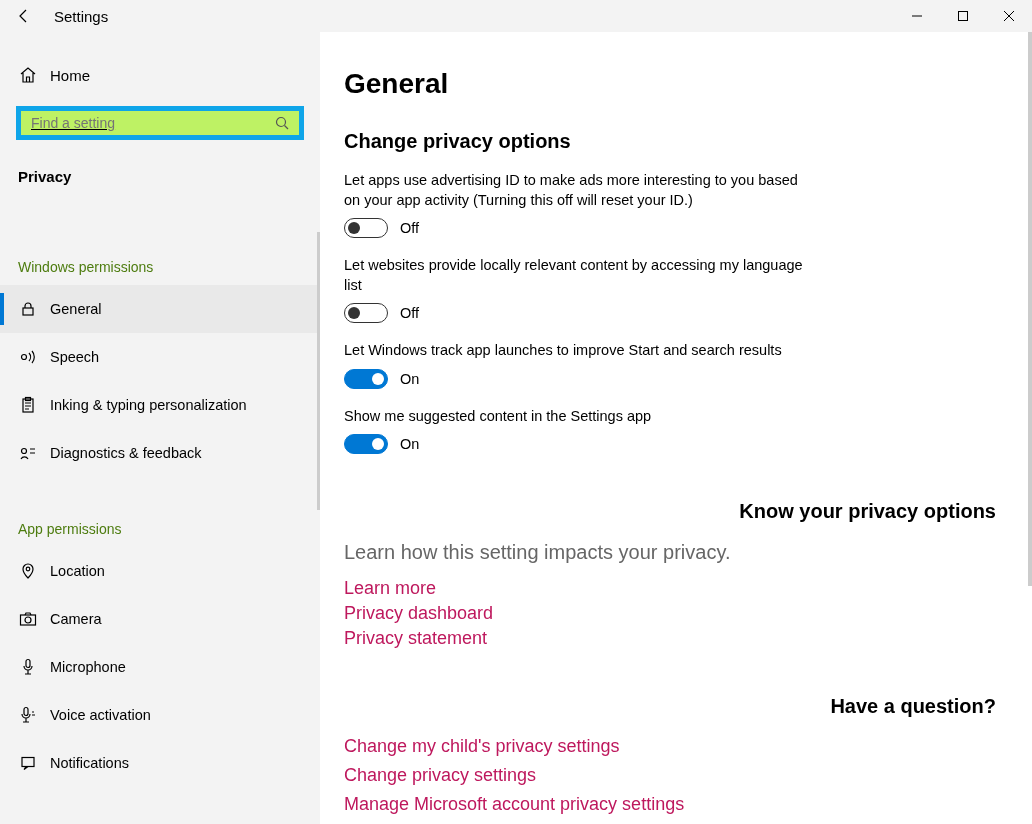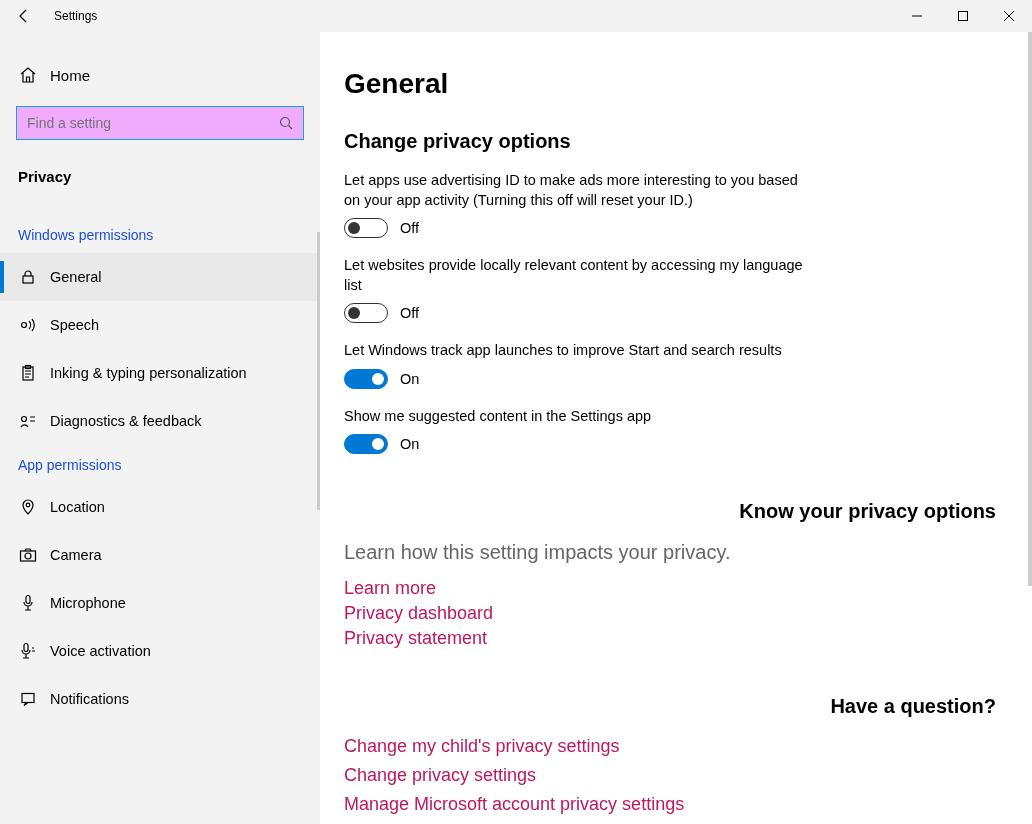--- a/index.html
+++ b/index.html
@@ -13,53 +13,54 @@
   background: #fff;
 }
 .window { display: flex; flex-direction: column; width: 100%; height: 100%; }
 .titlebar {
   display: flex; align-items: center; height: 32px;
   background: #f3f3f3;
 }
 .titlebar .back-btn {
   width: 48px; height: 32px; display:flex; align-items:center; justify-content:center;
 }
-.titlebar .title { font-size: 12px; padding-left: 6px; }
+.titlebar .title { font-size: 15px; padding-left: 6px; }
 .titlebar .spacer { flex: 1; }
 .winctrl { width: 46px; height: 32px; display:flex; align-items:center; justify-content:center; }
 .winctrl svg { stroke: #000; fill: none; }
 
 .body { display:flex; flex: 1; min-height: 0; }
 .sidebar {
   width: 320px; background: #f3f3f3; padding-top: 22px;
   display:flex; flex-direction: column;
   overflow: hidden;
 }
 .home-row {
   display:flex; align-items:center; height: 42px; padding-left: 18px;
   font-size: 15px;
 }
 .home-row .icon-slot { width: 20px; height:20px; display:flex; align-items:center; justify-content:center; margin-right:12px;}
 .search-box {
   margin: 10px 16px 0 16px;
-  border: 1px solid #0ea5e9;
-  background: #f0abfc;
+  border: 5px solid #0ea5e9;
+  background: #bef264;
   height: 34px;
   display:flex; align-items:center;
   padding: 0 10px;
+  text-decoration: underline;
 }
 .search-box input {
   flex:1; border:none; background:transparent; font-size:14px; outline:none;
   color: #555;
 }
 .sidebar-title {
   font-weight: 600; font-size: 15px; padding: 28px 0 0 18px;
 }
 .section-label {
-  color: #1d4ed8; font-size: 14px; padding: 0 4px 10px 18px; margin-top: 12px;
+  color: #4d7c0f; font-size: 14px; padding: 0 4px 10px 18px; margin-top: 44px;
 }
 .nav-container { margin-top: 30px; overflow-y: hidden; }
 .nav-item {
   display:flex; align-items:center; height: 48px; padding-left: 18px;
   position: relative; font-size: 14.5px;
 }
 .nav-item .icon-slot { width: 20px; height:20px; display:flex; align-items:center; justify-content:center; margin-right:12px;}
 .nav-item.selected::before {
   content:""; position:absolute; left:0; top:8px; bottom:8px; width:4px; background:#0078d4;
 }

